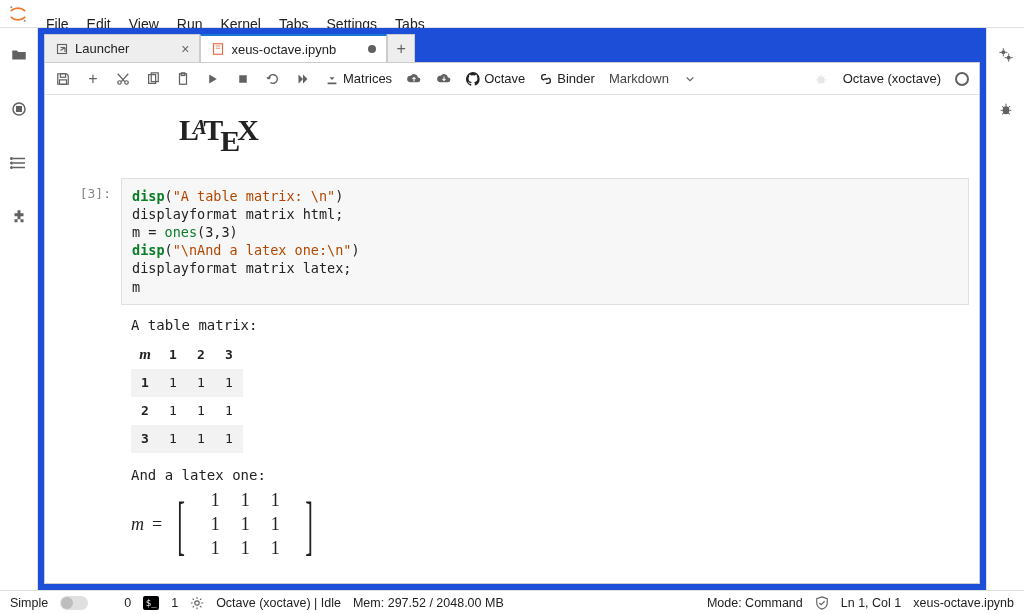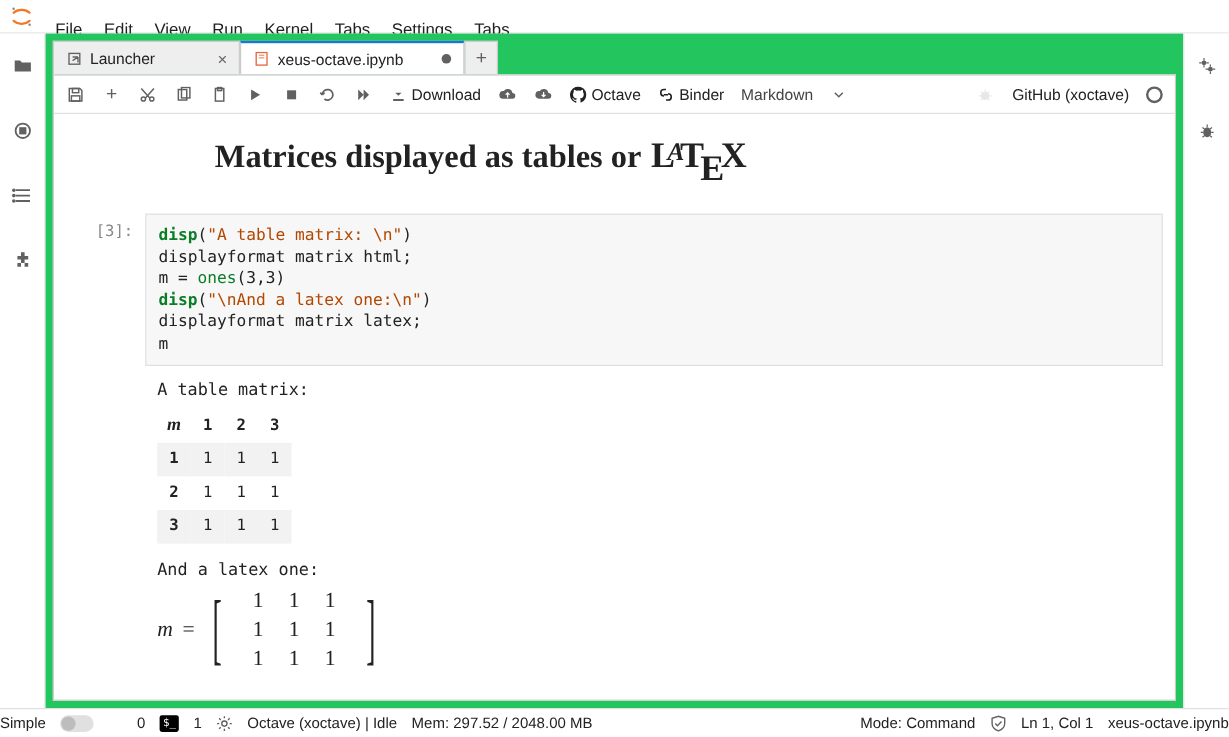--- a/index.html
+++ b/index.html
@@ -55,21 +55,21 @@
   padding-top: 18px;
   gap: 36px;
 }
 .rightrail .railicon { width: 18px; height: 18px; color: #616161; display: flex; align-items: center; justify-content: center; }
 
 .docarea {
   flex: 1;
   display: flex;
   flex-direction: column;
   min-width: 0;
-  background: #22c55e;
+  background: #1d4ed8;
   padding: 6px;
 }
 
 
 .tabrow {
   display: flex;
   align-items: flex-end;
   height: 28px;
   background: transparent;
 }
@@ -212,21 +212,21 @@
 .latexmat .var { font-style: italic; }
 .latexmat .bracket { font-size: 66px; line-height: 0.7; font-weight: 100; transform: scaleX(0.35); }
 .latexmat table { border-collapse: collapse; }
 .latexmat td { width: 30px; height: 24px; text-align: center; }
 
 
 .statusbar {
   height: 24px;
   display: flex;
   align-items: center;
-  padding: 0 0;
+  padding: 0 10px;
   gap: 12px;
   font-size: 12.5px;
   border-top: 1px solid #e0e0e0;
   background: #fff;
 }
 .statusbar .switch {
   width: 28px; height: 14px; background: #e0e0e0; border-radius: 7px; position: relative;
 }
 .statusbar .switch::after {
   content: ""; position: absolute; left: 1px; top: 1px; width: 12px; height: 12px; background: #bdbdbd; border-radius: 50%;
@@ -364,21 +364,21 @@
           </span>
         <span class="tb">
             <svg viewBox="0 0 16 16" width="14" height="12" fill="#616161">
               <path d="M2 2l6 6-6 6zM8 2l6 6-6 6z"></path>
             </svg>
           </span>
         <span class="tblabel">
           <svg viewBox="0 0 16 16" width="14" height="14" fill="#616161">
               <path d="M8 2v7M5 6l3 3 3-3M3 12h10v2H3z"></path>
             </svg>
-          <span>Download</span>
+          <span>Matrices</span>
         </span>
         <span class="tb">
             <svg viewBox="0 0 20 16" width="16" height="14" fill="#616161">
               <path d="M5 12a4 4 0 0 1 1-8 5 5 0 0 1 9 2 3 3 0 0 1 0 6H5z"></path>
               <path d="M10 6v5M8 8l2-2 2 2" stroke="#fff" fill="none" stroke-width="1.3"></path>
             </svg>
           </span>
         <span class="tb">
             <svg viewBox="0 0 20 16" width="16" height="14" fill="#616161">
               <path d="M5 12a4 4 0 0 1 1-8 5 5 0 0 1 9 2 3 3 0 0 1 0 6H5z"></path>
@@ -403,27 +403,26 @@
               <path d="M2 4l4 4 4-4"></path>
             </svg>
         </span>
         <span class="spacer"></span>
         <span class="tb" style="opacity:.35">
             <svg viewBox="0 0 16 16" width="14" height="14" fill="#bbb">
               <circle cx="8" cy="9" r="4"></circle>
               <path d="M8 3v2M4 5l2 2M12 5l-2 2M2 9h2M12 9h2M4 13l2-2M12 13l-2-2" stroke="#bbb" stroke-width="1.2"></path>
             </svg>
           </span>
-        <span>GitHub (xoctave)</span>
+        <span>Octave (xoctave)</span>
         <span class="ring"></span>
       </div>
 
       <div class="notebook">
         <h1 class="heading">
-          <span>Matrices displayed as tables or</span>
           <span class="latexlogo"><span class="L">L</span><span class="A">A</span><span class="T">T</span><span class="E">E</span><span class="X">X</span></span>
         </h1>
 
         <div class="cell">
           <div class="prompt">[3]:</div>
           <div class="input"><span class="k-fn">disp</span><span>(</span><span class="k-str">"A table matrix: \n"</span><span>)</span>
 <span>displayformat matrix html;</span>
 <span>m = </span><span class="k-builtin">ones</span><span>(3,3)</span>
 <span class="k-fn">disp</span><span>(</span><span class="k-str">"\nAnd a latex one:\n"</span><span>)</span>
 <span>displayformat matrix latex;</span>

